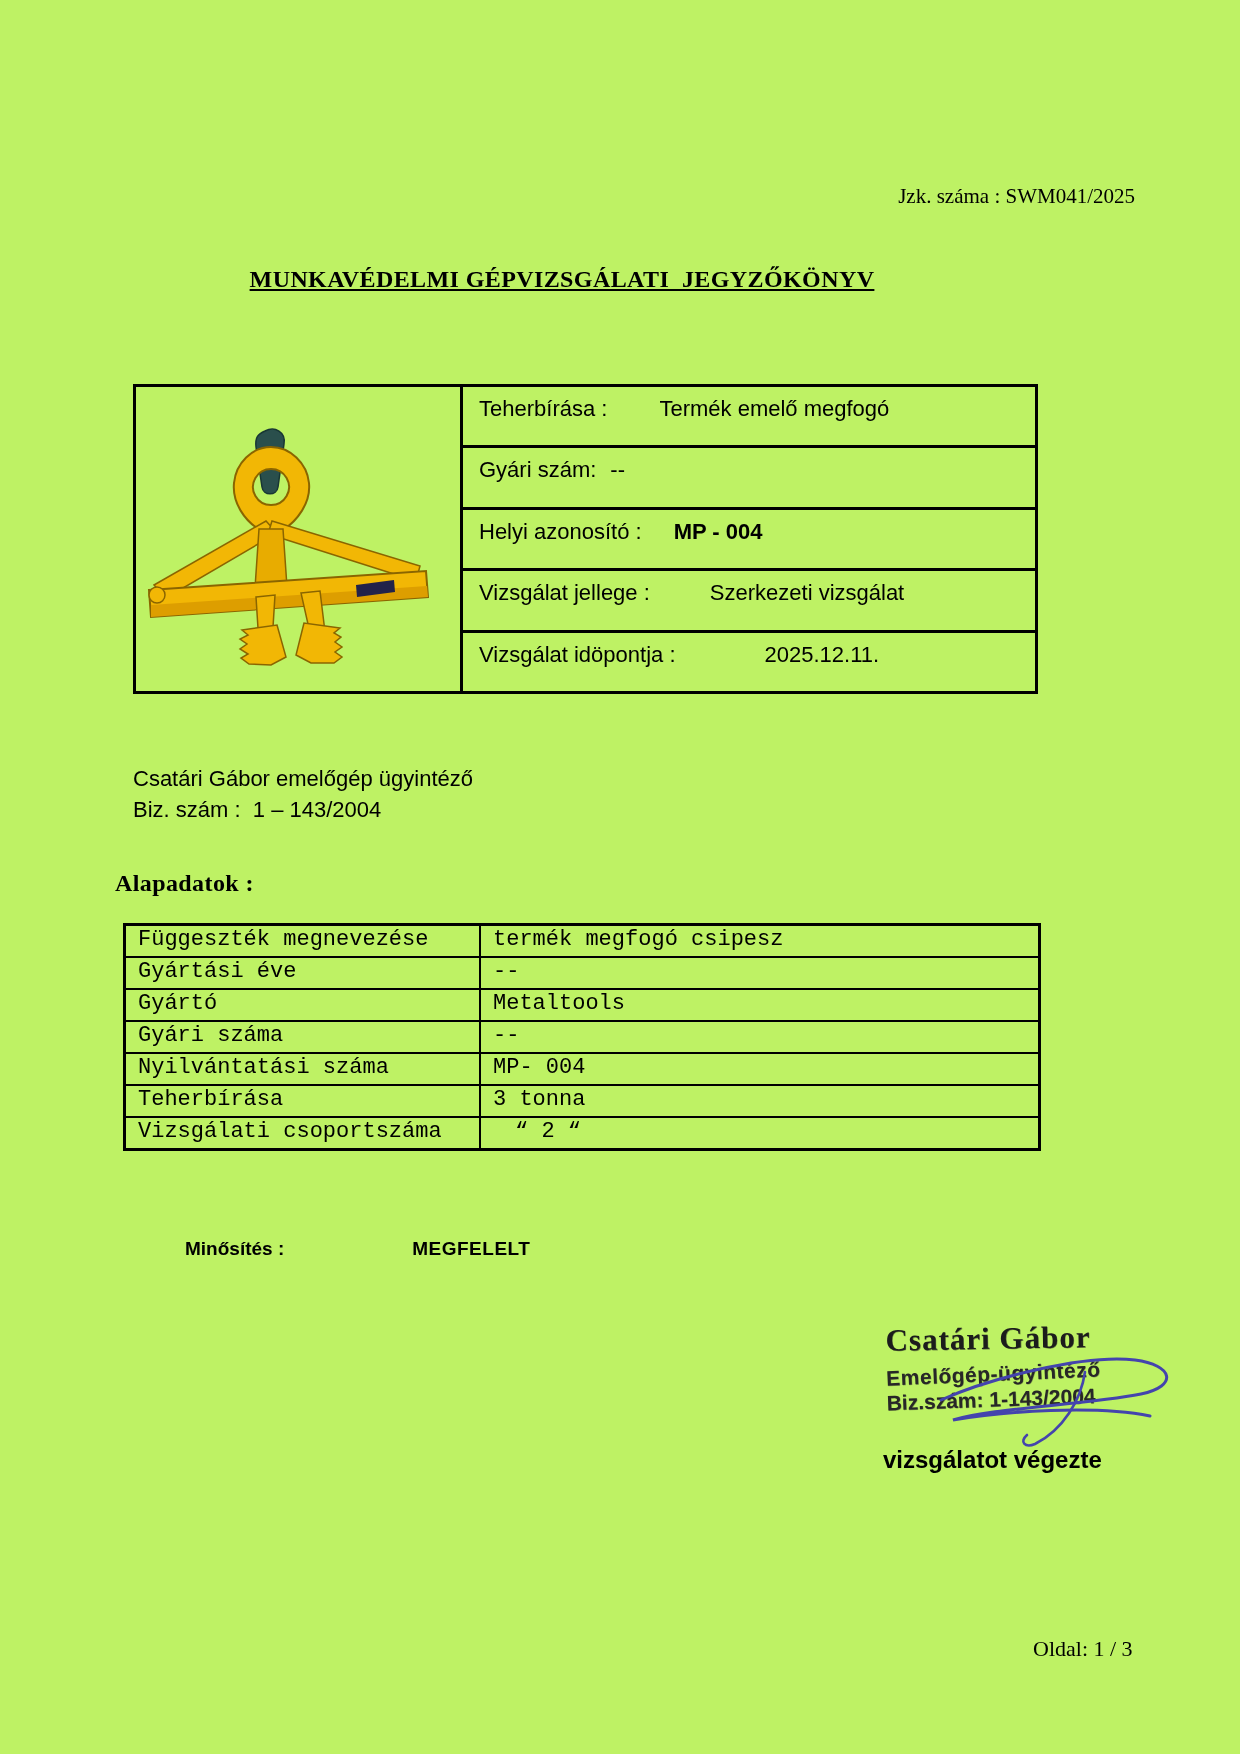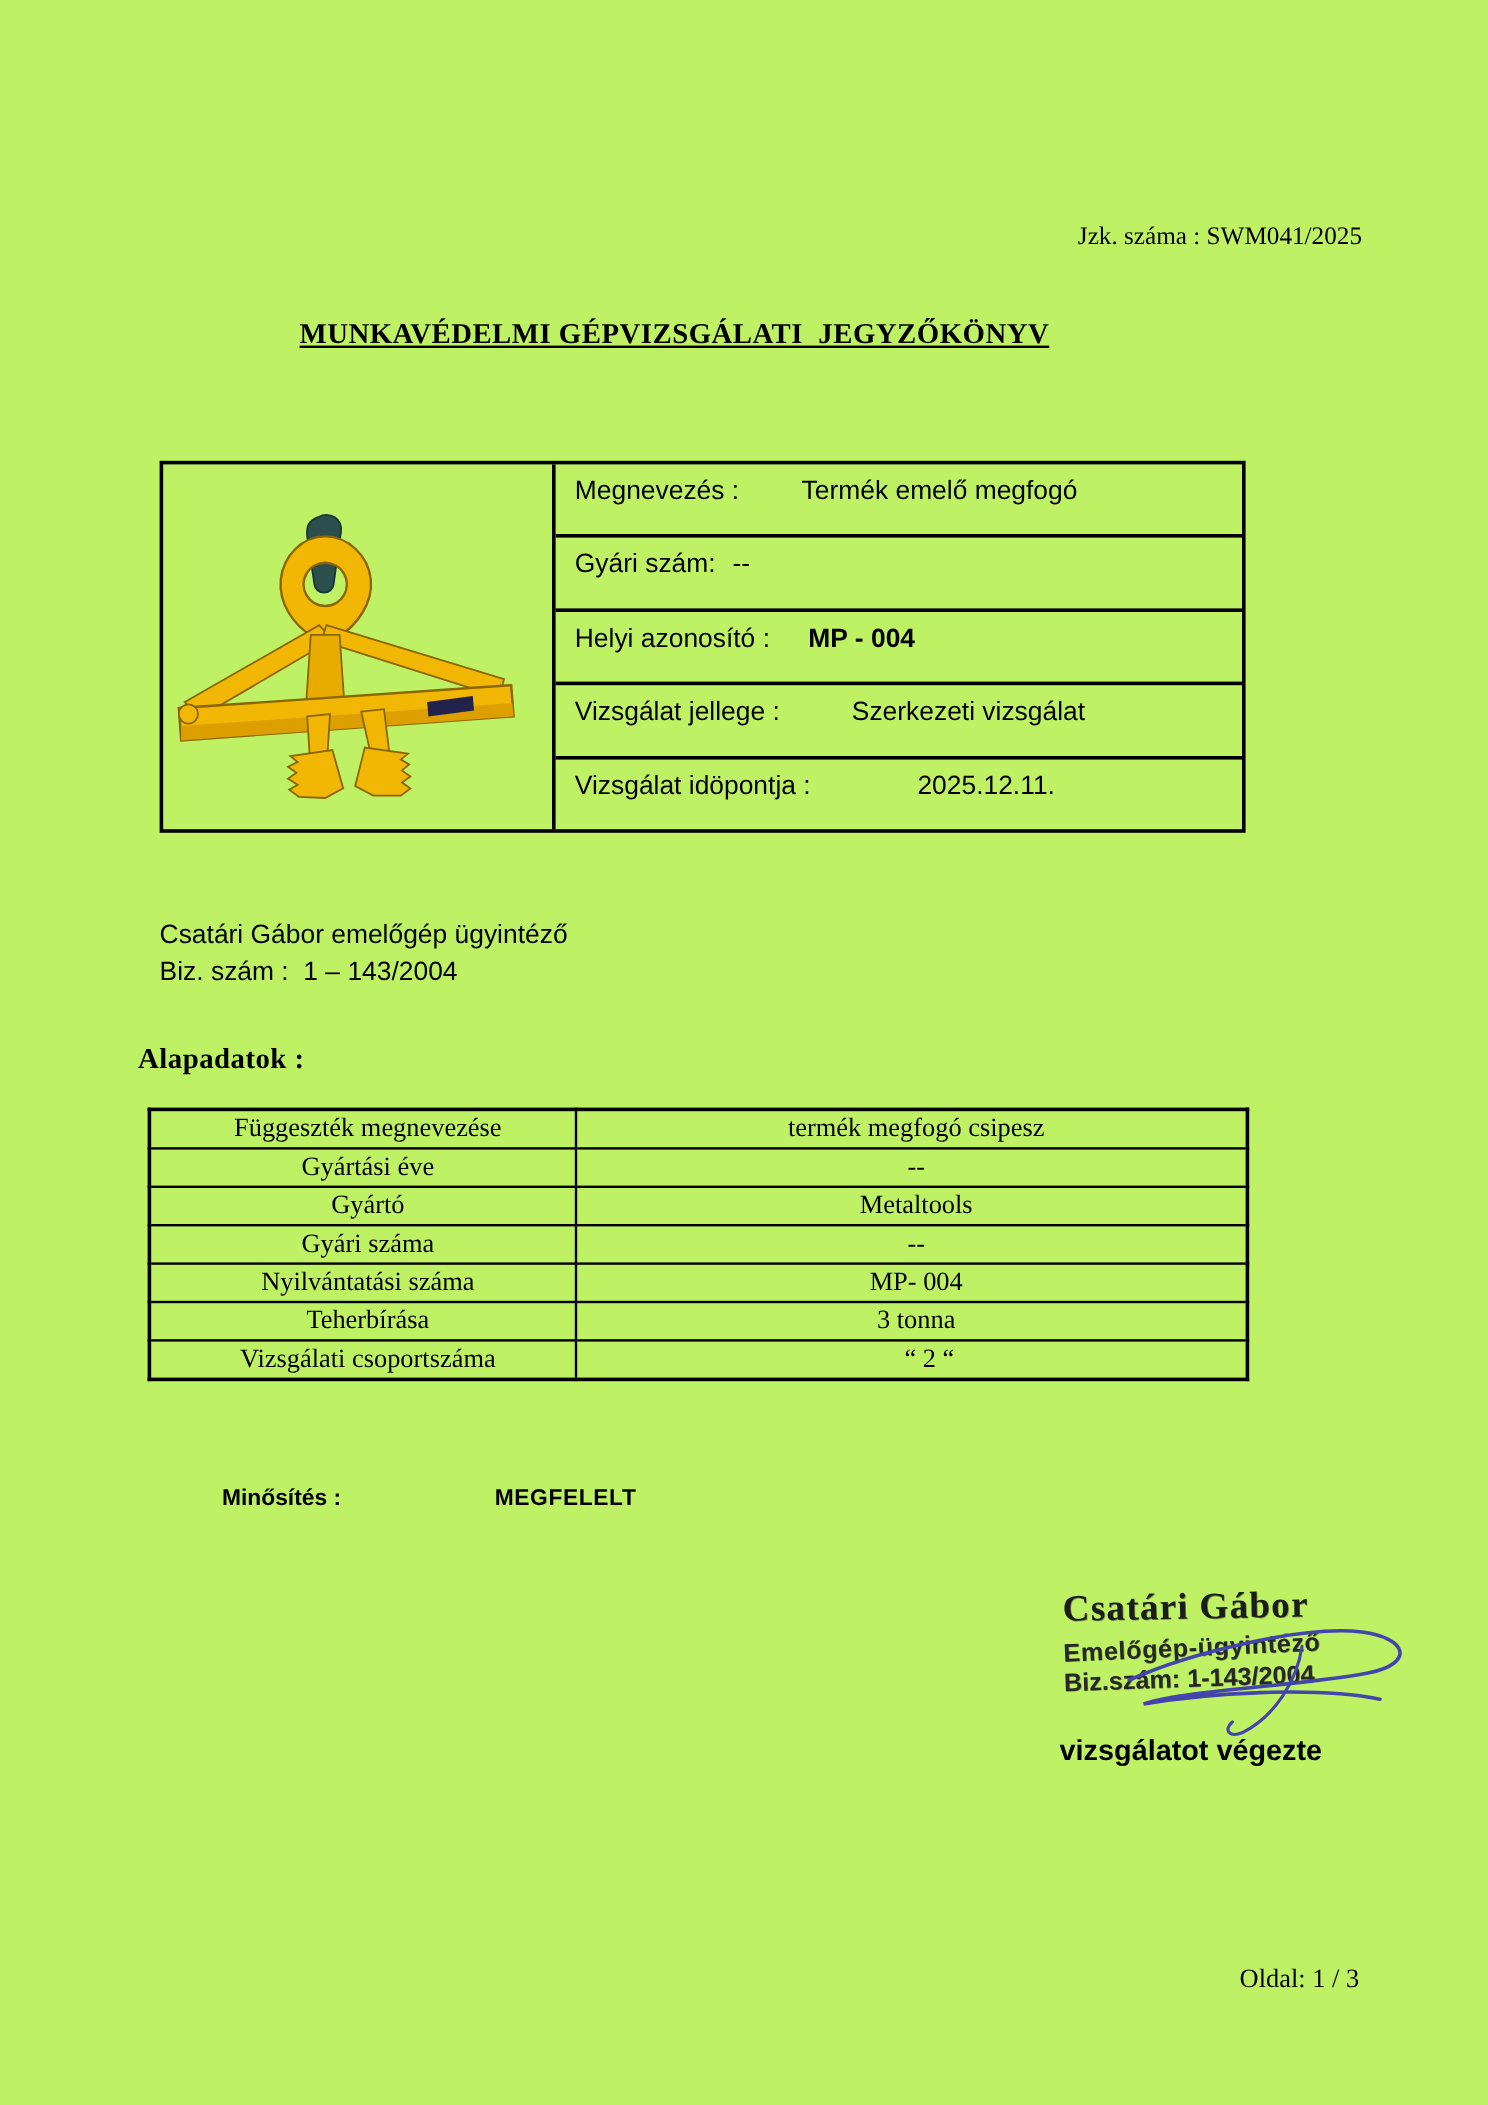--- a/index.html
+++ b/index.html
@@ -67,24 +67,23 @@
 
   
   .alap-heading{
     left:115px;top:870px;
     font-size:24px;font-weight:bold;letter-spacing:.4px;
   }
   table.base{
     position:absolute;left:123px;top:923px;width:918px;
     border-collapse:collapse;
     border:3px solid #000;
-    font-family:Liberation Serif, serif;
+    font-family:Liberation Mono, monospace;
     font-size:22px;
     table-layout:fixed;
-    text-align:center;
   }
   table.base td{
     border:2px solid #000;
     height:28px;
     padding:0 4px 2px 12px;
     line-height:26px;
     overflow:hidden;white-space:pre;
   }
   table.base td.c1{width:337px;}
   table.base tr:last-child td.c2{padding-left:34px;}
@@ -164,21 +163,21 @@
 
         <polygon points="112,172 131,170 128,218 115,219" fill="#f2b705" stroke="#8a6500" stroke-width="1.5"></polygon>
         <polygon points="157,168 176,166 182,215 168,217" fill="#f2b705" stroke="#8a6500" stroke-width="1.5"></polygon>
 
         <path d="M133 200 L 142 232 L 127 240 L 105 239 L 97 233 L 104 229 L 96 224 L 103 219 L 96 214 L 104 210 L 98 205 Z" fill="#f2b705" stroke="#8a6500" stroke-width="1.5"></path>
         <path d="M160 198 L 152 230 L 167 238 L 190 238 L 198 232 L 191 227 L 198 222 L 191 217 L 197 212 L 190 208 L 196 203 Z" fill="#f2b705" stroke="#8a6500" stroke-width="1.5"></path>
       </svg>
     </div>
     <div class="info-rows">
       <div class="mrow">
-        <span>Megnevezés :</span>
+        <span>Teherbírása :</span>
         <span class="val">Termék emelő megfogó</span>
       </div>
       <div class="mrow">
         <span>Gyári szám:</span>
         <span class="val">--</span>
       </div>
       <div class="mrow">
         <span>Helyi azonosító :</span>
         <span class="val">MP - 004</span>
       </div>

